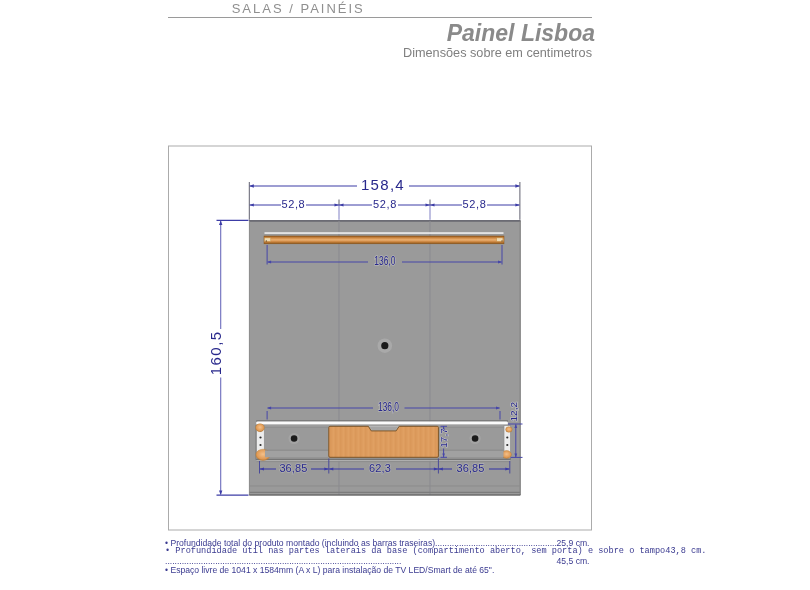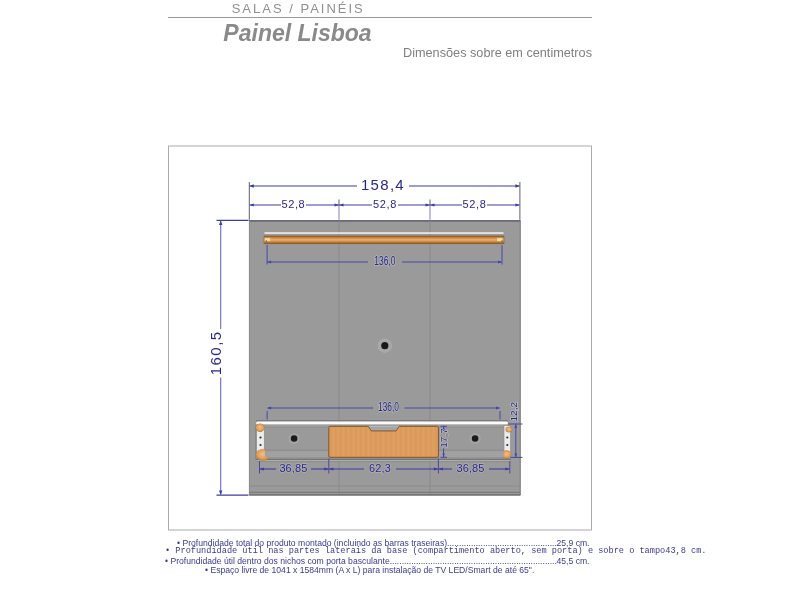--- a/index.html
+++ b/index.html
@@ -6,21 +6,21 @@
   body{font-family:"Liberation Sans", sans-serif;position:relative;}
   .abs{position:absolute;}
 </style>
 </head>
 <body>
 
 <div class="abs" style="left:0;top:1px;width:596.5px;text-align:center;font-size:13px;letter-spacing:2px;color:#8f8f8f;">SALAS / PAINÉIS</div>
 
 <div class="abs" style="left:168px;top:17px;width:424px;height:1px;background:#9a9a9a;"></div>
 
-<div class="abs" style="left:0;top:19.5px;width:595px;text-align:center;font-size:23px;font-weight:bold;font-style:italic;color:#8a8a8a;">Painel Lisboa</div>
+<div class="abs" style="left:0;top:19.5px;width:595px;text-align:right;font-size:23px;font-weight:bold;font-style:italic;color:#8a8a8a;">Painel Lisboa</div>
 
 <div class="abs" style="left:0;top:45.5px;width:592px;text-align:right;font-size:12.7px;color:#7f7f7f;">Dimensões sobre em centimetros</div>
 
 <svg class="abs" style="left:0;top:0;" width="810" height="590" viewBox="0 0 810 590">
   <defs>
     <linearGradient id="barGrad" x1="0" y1="0" x2="0" y2="1">
       <stop offset="0" stop-color="#93581e"></stop>
       <stop offset="0.25" stop-color="#d08a44"></stop>
       <stop offset="0.5" stop-color="#ecb173"></stop>
       <stop offset="0.75" stop-color="#c8823c"></stop>
@@ -249,30 +249,29 @@
   </g>
   <g font-size="11" letter-spacing="0.1" fill="#28288c" stroke="#b2b2b2" stroke-width="1.3" paint-order="stroke" text-anchor="middle">
     <text x="293.4" y="472.2">36,85</text>
     <text x="380" y="472.2">62,3</text>
     <text x="470.5" y="472.2">36,85</text>
   </g>
 </svg>
 
 <div class="abs" style="left:165px;top:538px;width:424.5px;font-size:8.6px;color:#3a3a90;">
   <div style="display:flex;align-items:baseline;height:9.2px;">
-      <span style="white-space:nowrap;margin-left:12px;">•&nbsp;Profundidade total do produto montado (incluindo as barras traseiras)</span>
+      <span style="white-space:nowrap;">•&nbsp;Profundidade total do produto montado (incluindo as barras traseiras)</span>
       <span style="flex:1;overflow:hidden;white-space:nowrap;">...................................................................................................</span>
       <span style="white-space:nowrap;">25,9 cm.</span>
     </div>
   <div style="display:flex;align-items:flex-end;height:9.2px;font-family:Liberation Mono, monospace;">
       <span style="white-space:nowrap;">•&nbsp;Profundidade útil nas partes laterais da base (compartimento aberto, sem porta) e sobre o tampo</span>
       <span style="flex:1;overflow:hidden;white-space:nowrap;">...................................................................................................</span>
       <span style="white-space:nowrap;">43,8 cm.</span>
     </div>
   <div style="display:flex;align-items:baseline;height:9.2px;">
-      <span style="white-space:nowrap;">•&nbsp;Profundidade útil dentro dos nichos com porta basculante</span>
       <span style="flex:1;overflow:hidden;white-space:nowrap;">...................................................................................................</span>
       <span style="white-space:nowrap;">45,5 cm.</span>
     </div>
-  <div style="display:flex;align-items:center;height:9.2px;margin-left:40px;">
+  <div style="display:flex;align-items:center;height:9.2px;">
       <span style="white-space:nowrap;">•&nbsp;Espaço livre de 1041 x 1584mm (A x L) para instalação de TV LED/Smart de até 65".</span>
     </div>
 </div>
 
 </body></html>

